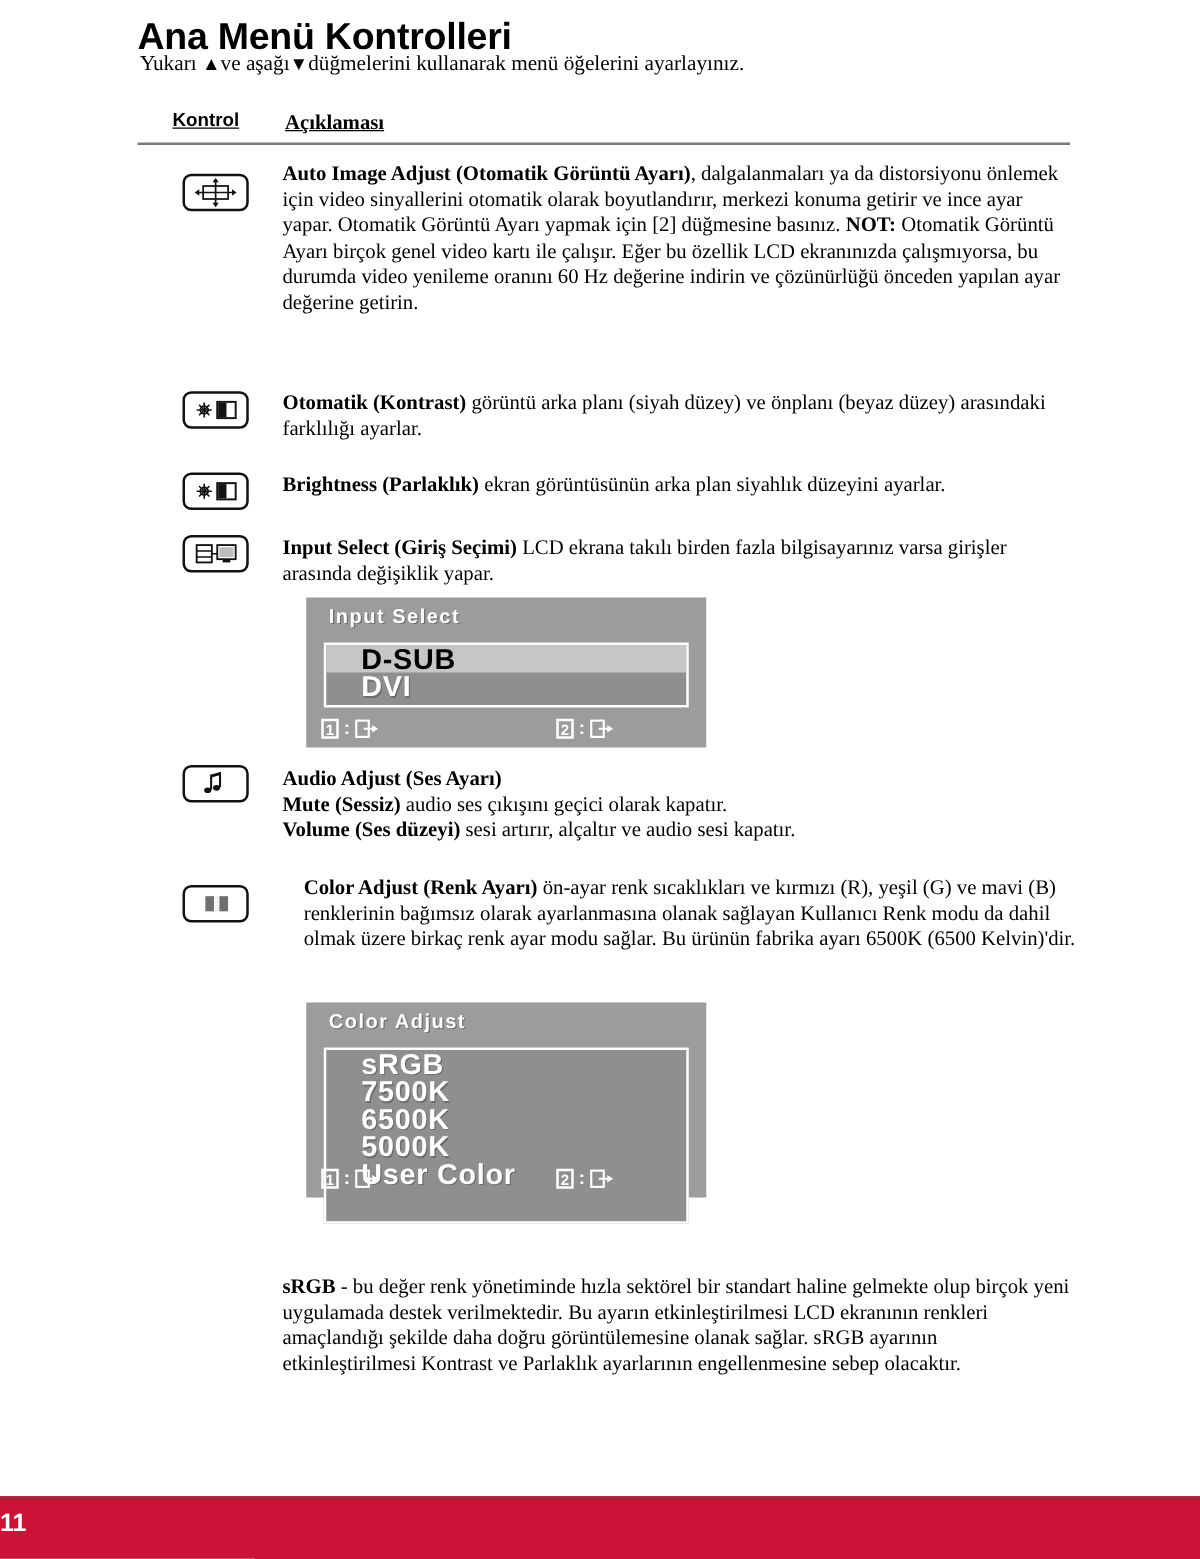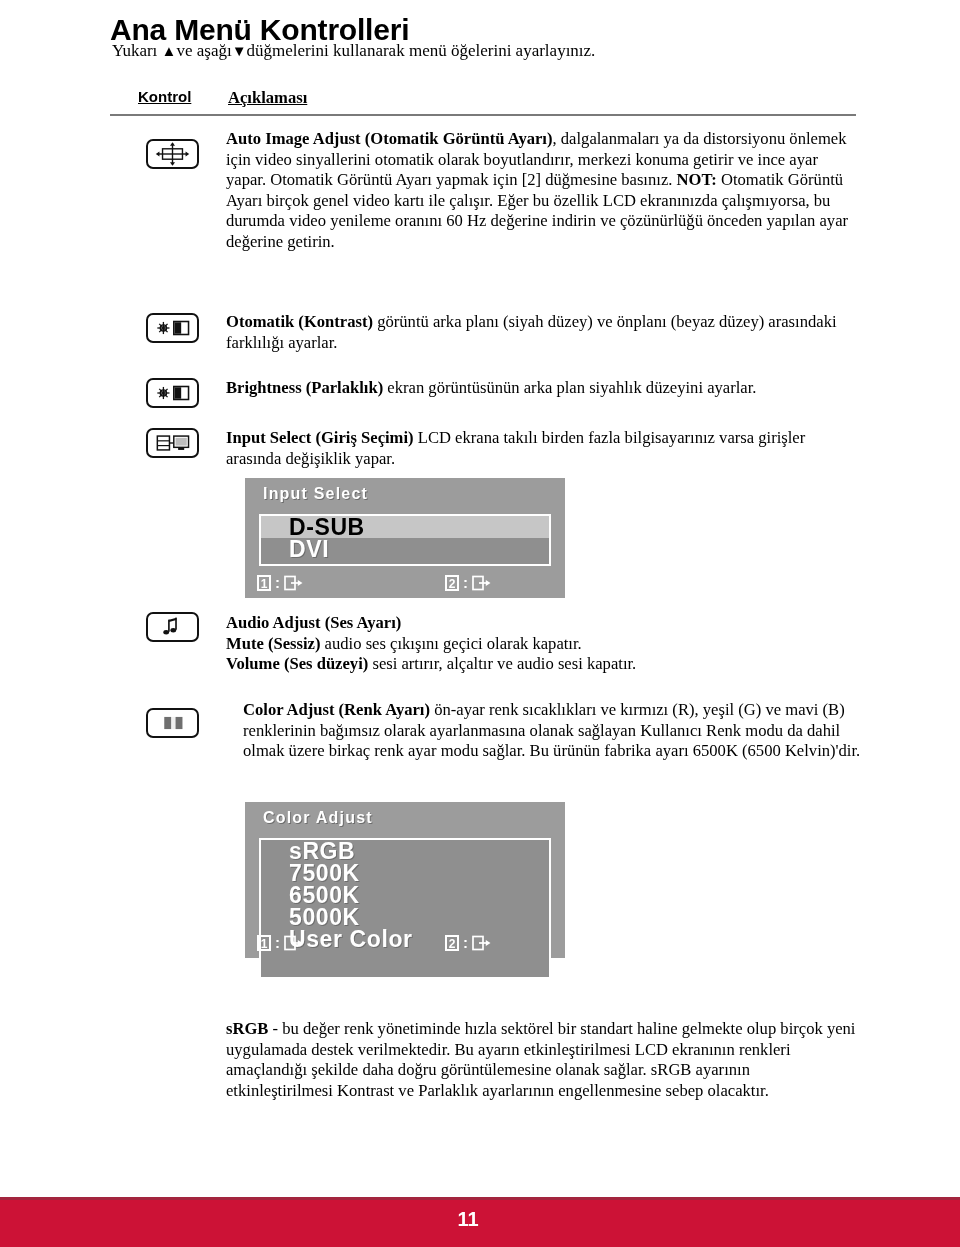--- a/index.html
+++ b/index.html
@@ -109,23 +109,22 @@
   .footbar{
     position:absolute; left:0; bottom:0; width:960px; height:50px;
     background:#cc1236;
   }
   .footbar .toprule{
     position:absolute; left:0; top:0; width:960px; height:3px;
     background:#a3253e;
   }
   .pagenum{
     position:absolute; left:0; top:11px; width:840px;
-    text-align:center;
     font-family:"Liberation Sans", sans-serif;
-    font-weight:bold; font-size:20px; color:#ffffff;margin-left:48px;
+    font-weight:bold; font-size:20px; color:#ffffff;
   }
 </style>
 </head>
 <body>
 
 <div class="page">
 
   <div class="h1">Ana Menü Kontrolleri</div>
 
   <div class="intro">

